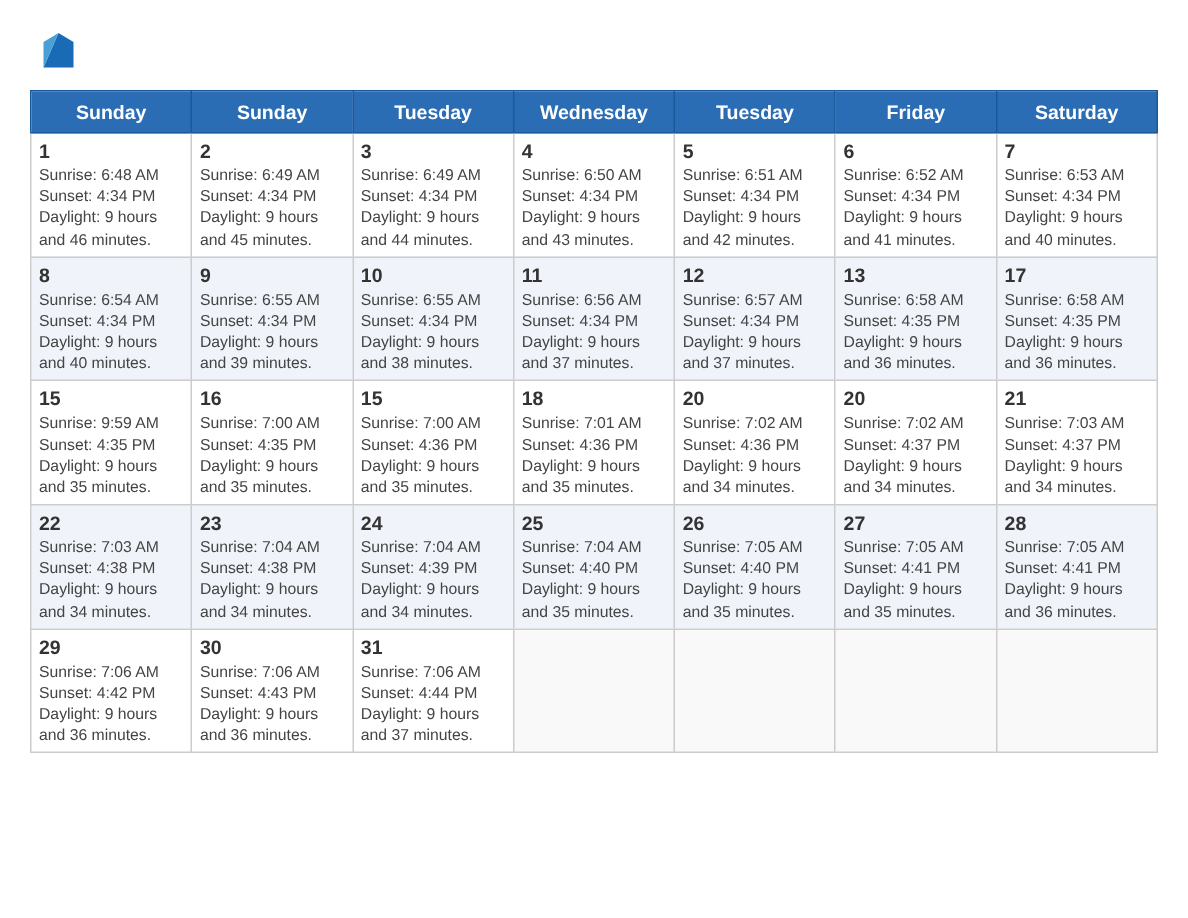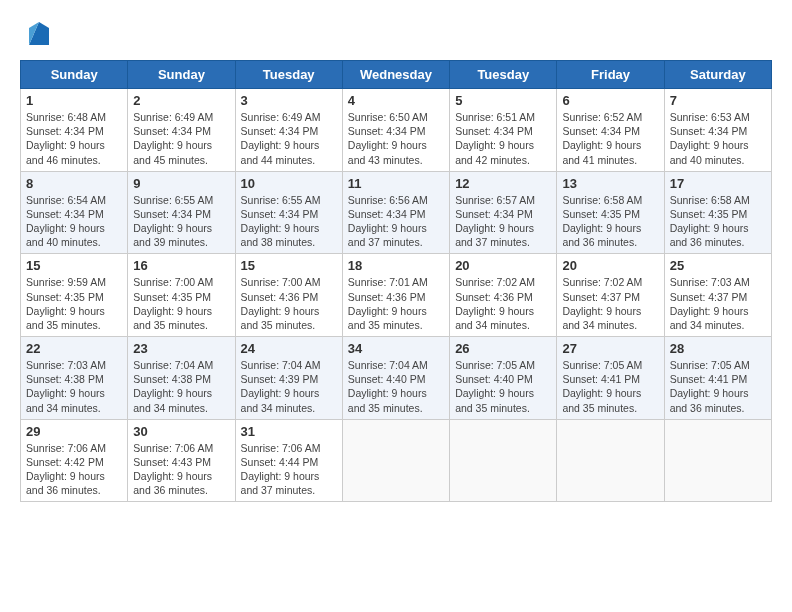--- a/index.html
+++ b/index.html
@@ -279,21 +279,21 @@
       </td>
         <td>
         <span class="day-number">20</span>
         <div class="day-details">
           <span>Sunrise: 7:02 AM</span><br>
           <span>Sunset: 4:37 PM</span><br>
           <span>Daylight: 9 hours and 34 minutes.</span>
         </div>
       </td>
         <td>
-        <span class="day-number">25</span>
+        <span class="day-number">21</span>
         <div class="day-details">
           <span>Sunrise: 7:03 AM</span><br>
           <span>Sunset: 4:37 PM</span><br>
           <span>Daylight: 9 hours and 34 minutes.</span>
         </div>
       </td>
       </tr>
       <tr>
         <td>
         <span class="day-number">22</span>
@@ -313,21 +313,21 @@
       </td>
         <td>
         <span class="day-number">24</span>
         <div class="day-details">
           <span>Sunrise: 7:04 AM</span><br>
           <span>Sunset: 4:39 PM</span><br>
           <span>Daylight: 9 hours and 34 minutes.</span>
         </div>
       </td>
         <td>
-        <span class="day-number">34</span>
+        <span class="day-number">25</span>
         <div class="day-details">
           <span>Sunrise: 7:04 AM</span><br>
           <span>Sunset: 4:40 PM</span><br>
           <span>Daylight: 9 hours and 35 minutes.</span>
         </div>
       </td>
         <td>
         <span class="day-number">26</span>
         <div class="day-details">
           <span>Sunrise: 7:05 AM</span><br>

